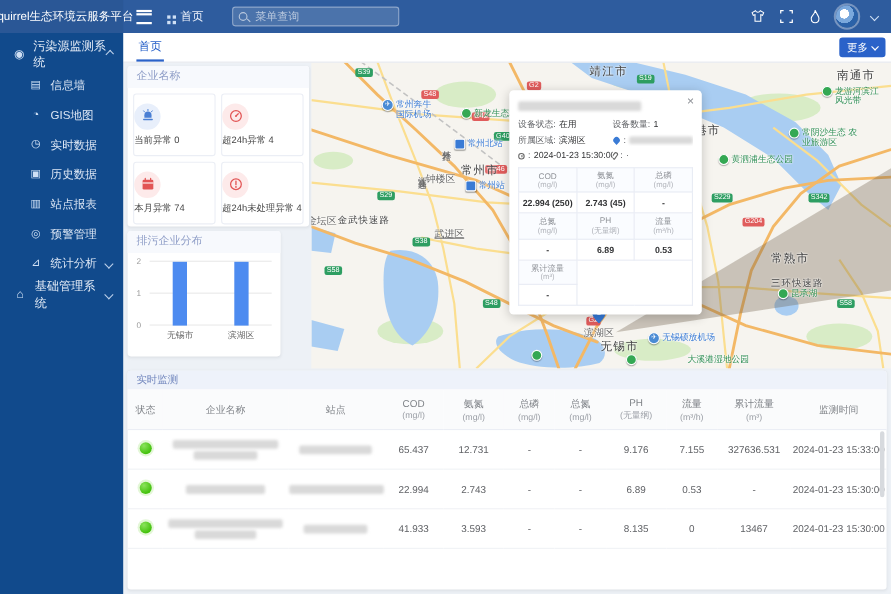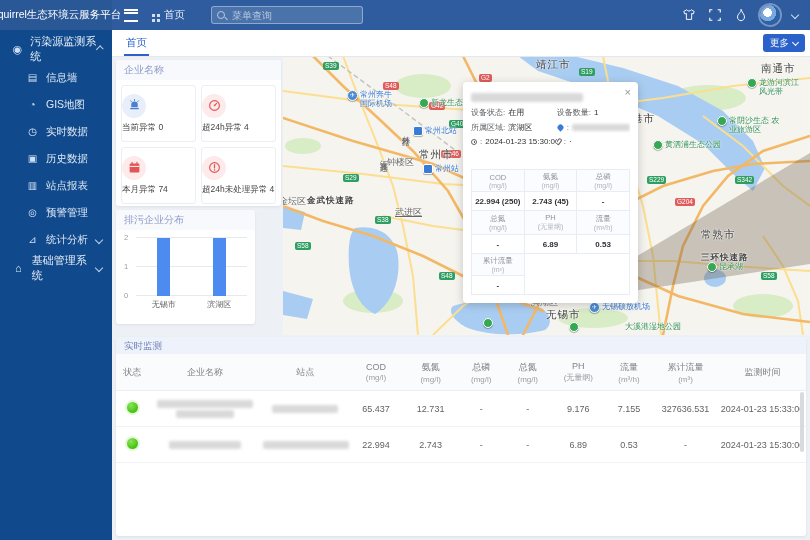--- a/index.html
+++ b/index.html
@@ -57,40 +57,40 @@
   #bars{position:absolute;left:0;right:0;top:0;bottom:0;display:flex;justify-content:space-around;align-items:flex-end;}
   .bar{width:13px;background:#4d8bf0;}
   #cats{display:flex;justify-content:space-around;margin:3px 8px 0 20px;}
   .cat{font-size:8px;color:#666;}
   
   #map{position:absolute;left:171px;top:0;width:527px;height:279px;background:#f6f4ef;overflow:hidden;}
   #map svg.base{position:absolute;left:0;top:0;}
   .ml{position:absolute;white-space:nowrap;text-shadow:0 0 2px #fff,0 0 2px #fff;z-index:5;}
   .ml.city{font-size:10.5px;color:#3f3f3f;letter-spacing:1px;}
   .ml.dist{font-size:9px;color:#666;}
-  .ml.road{font-size:8.5px;color:#444;font-weight:bold;letter-spacing:1px;}
+  .ml.road{font-size:8.5px;color:#444;font-weight:normal;letter-spacing:1px;}
   .ml.vroad{font-size:8px;color:#666;writing-mode:vertical-rl;letter-spacing:1px;}
   .badge{position:absolute;font-size:6.5px;line-height:8px;color:#fff;padding:0 2px;border-radius:2px;z-index:4;}
   .badge.red{background:#e05c5c;}
   .badge.green{background:#2e9e62;}
   .mk{position:absolute;display:flex;align-items:flex-start;z-index:6;}
   .mk-ic{flex:none;border:1px solid #fff;box-shadow:0 1px 1px rgba(0,0,0,.3);}
   .mk.eco .mk-ic{width:8px;height:8px;border-radius:50%;background:#34a853;}
   .mk.station .mk-ic{width:8px;height:8px;border-radius:2px;background:#3a7bd5;}
   .mk.airport .mk-ic{width:9px;height:9px;border-radius:50%;background:#4a8bd4;color:#fff;font-size:6px;line-height:9px;text-align:center;}
   .mk-tx{margin-left:2px;font-size:8px;line-height:1.15;text-shadow:0 0 2px #fff,0 0 2px #fff;}
   .mk.eco .mk-tx{color:#2f8f55;}
   .mk.station .mk-tx,.mk.airport .mk-tx{color:#3a7bd5;}
   #pin{position:absolute;left:255px;top:222px;z-index:8;}
   
   #popup{position:absolute;left:180px;top:26px;width:175px;background:#fff;border-radius:4px;box-shadow:0 2px 10px rgba(0,0,0,.2);z-index:20;padding:7px 8px 8px;box-sizing:border-box;}
   #pp-close{position:absolute;right:7px;top:4px;color:#909399;font-size:11px;cursor:pointer;}
   .rdt{display:inline-block;background:#d9d9d9;border-radius:2px;filter:blur(1.5px);height:8px;vertical-align:middle;}
   #pp-title{margin:1px 0 5px;}
-  #pp-fields{display:grid;grid-template-columns:54% 46%;row-gap:4px;font-size:8px;color:#606266;margin-bottom:23px;}
+  #pp-fields{display:grid;grid-template-columns:54% 46%;row-gap:4px;font-size:8px;color:#606266;margin-bottom:6px;}
   .pp-field{display:flex;align-items:center;white-space:nowrap;overflow:hidden;}
   .pp-field .pl{margin-right:3px;}
   .pp-field .pv{color:#303133;}
   .pic{display:inline-block;position:relative;width:7px;height:7px;margin-right:3px;flex:none;}
   .pic.pin{background:#3a7bd5;border-radius:50% 50% 50% 0;transform:rotate(-45deg) scale(.85);}
   .pic.clock{border:1px solid #666;border-radius:50%;width:6px;height:6px;box-sizing:border-box;}
   .pic.clock:after{content:"";position:absolute;left:2.4px;top:1px;width:1px;height:2.2px;background:#666;}
   .pic.phone{border:1px solid #666;border-radius:2px 2px 1px 1px;width:4px;height:7px;transform:rotate(35deg);box-sizing:border-box;}
   #pp-table{width:100%;border-collapse:collapse;table-layout:fixed;}
   #pp-table th,#pp-table td{border:1px solid #e8ecf4;text-align:center;padding:2px 1px;}
@@ -574,19 +574,37 @@
               </td>
               <td>22.994</td>
               <td>2.743</td>
               <td>-</td>
               <td>-</td>
               <td>6.89</td>
               <td>0.53</td>
               <td>-</td>
               <td>2024-01-23 15:30:00</td>
             </tr>
+            <tr>
+              <td><span class="gdot"></span></td>
+              <td class="redcell">
+                <span class="rdt" style="width: 104px;"></span>
+                <span class="rdt" style="width: 56px;"></span>
+              </td>
+              <td class="redcell">
+                <span class="rdt" style="width: 58px;"></span>
+              </td>
+              <td>41.933</td>
+              <td>3.593</td>
+              <td>-</td>
+              <td>-</td>
+              <td>8.135</td>
+              <td>0</td>
+              <td>13467</td>
+              <td>2024-01-23 15:30:00</td>
+            </tr>
           </tbody>
       </table>
       <div id="mt-scroll"></div>
     </div>
 
   </div>
 </div>
 
 </body></html>

